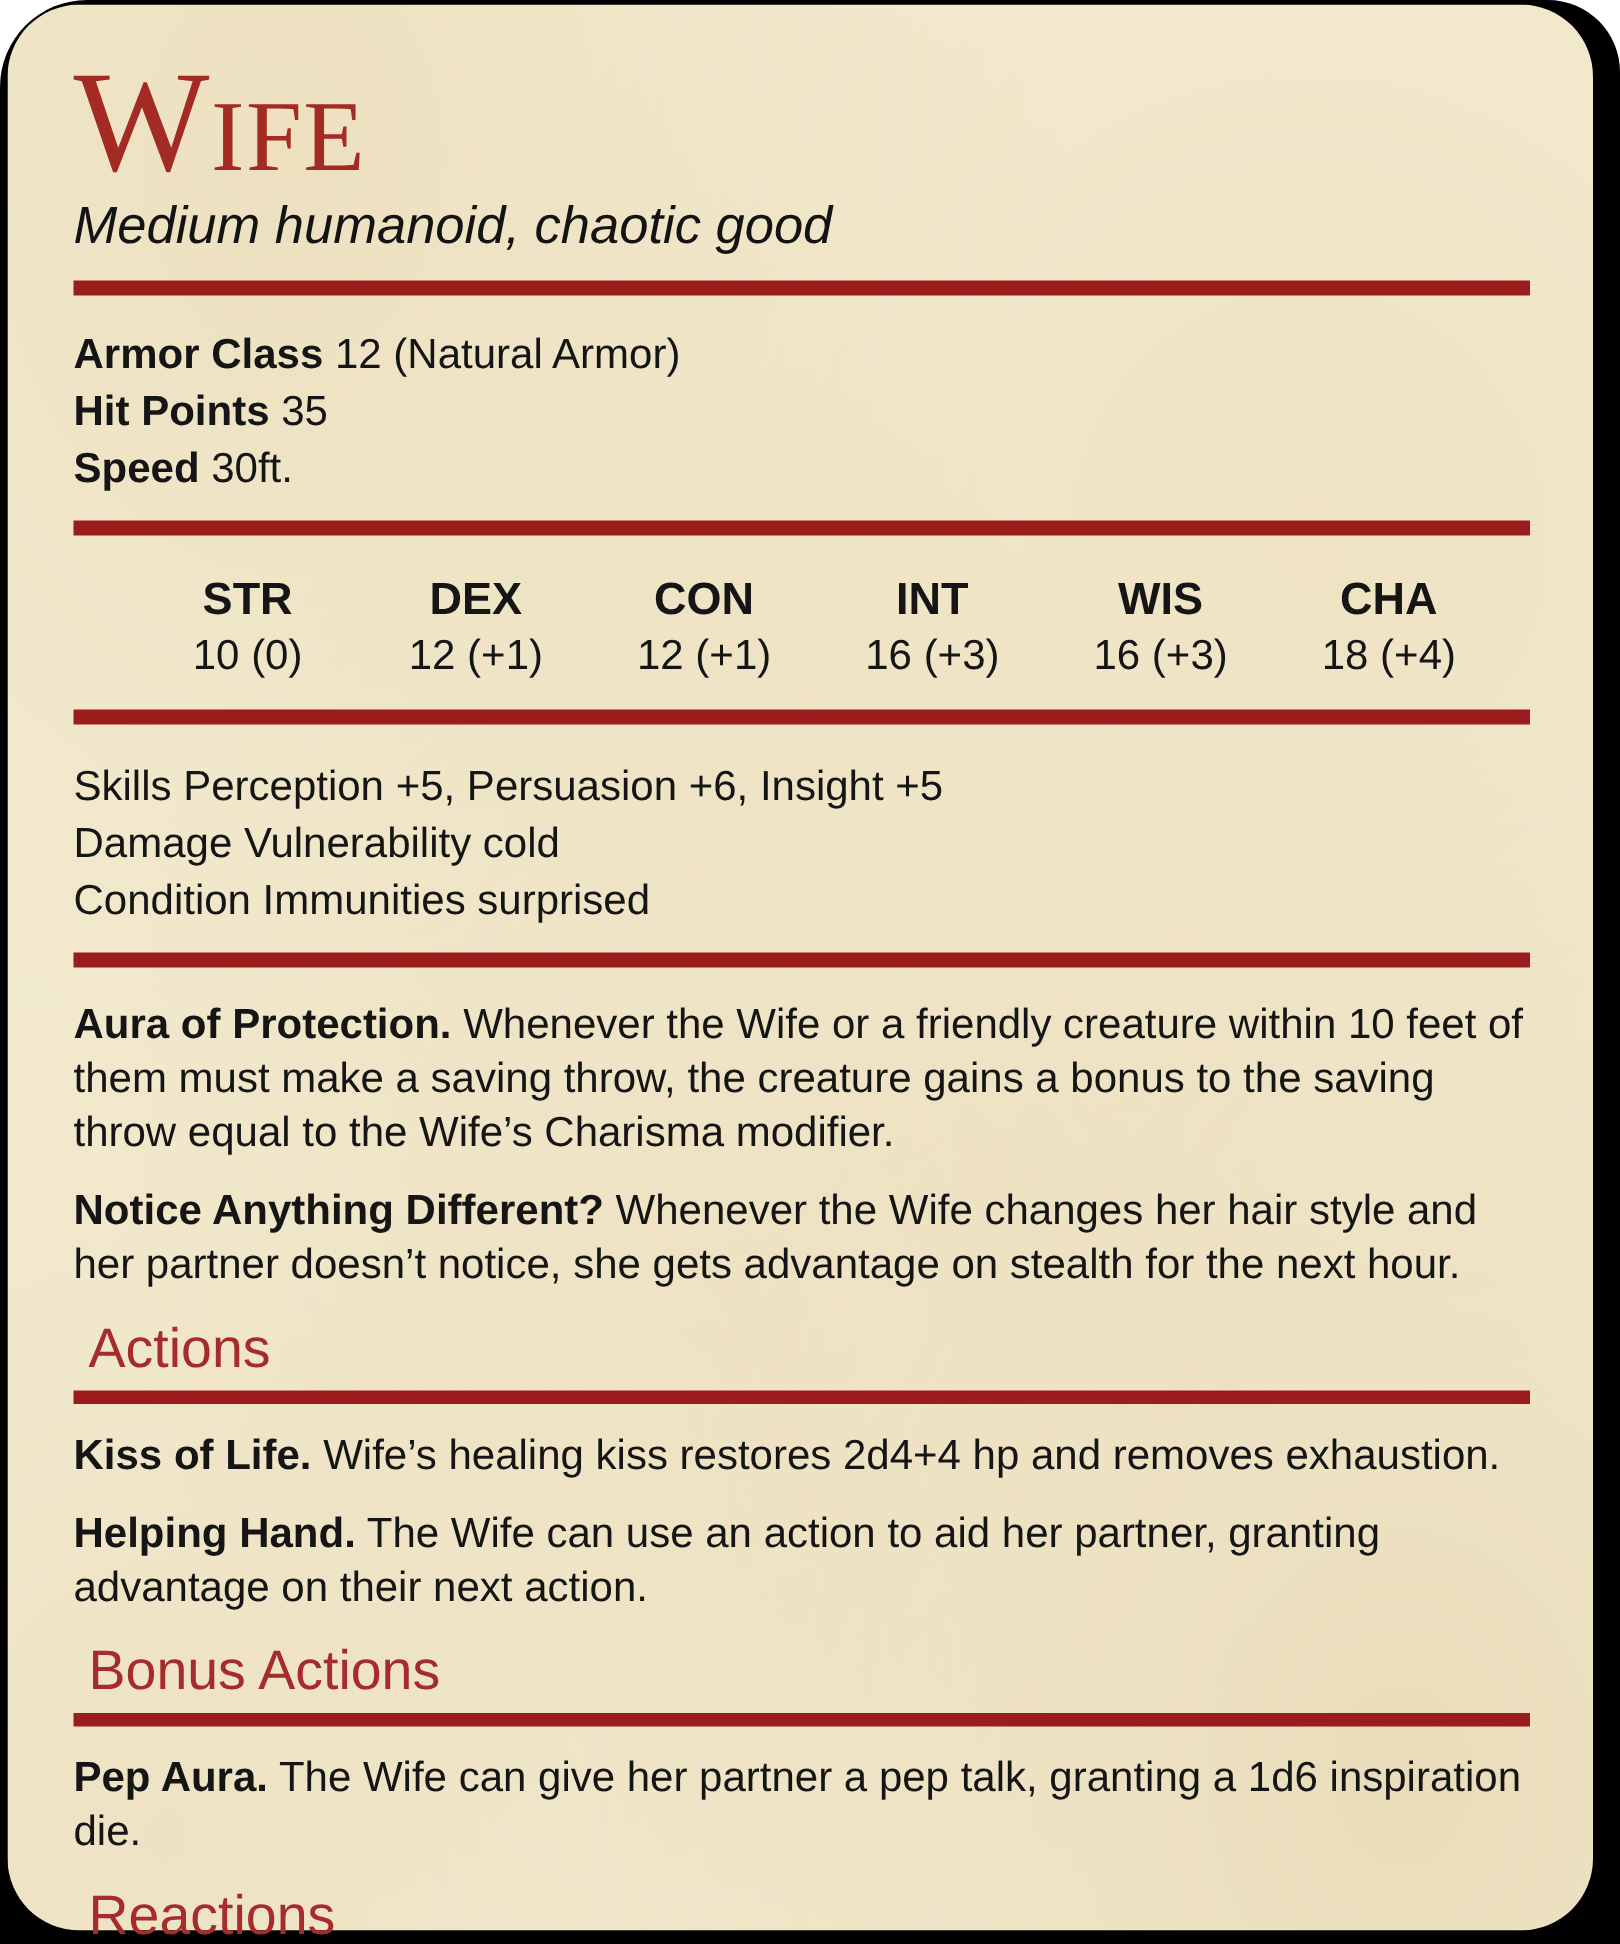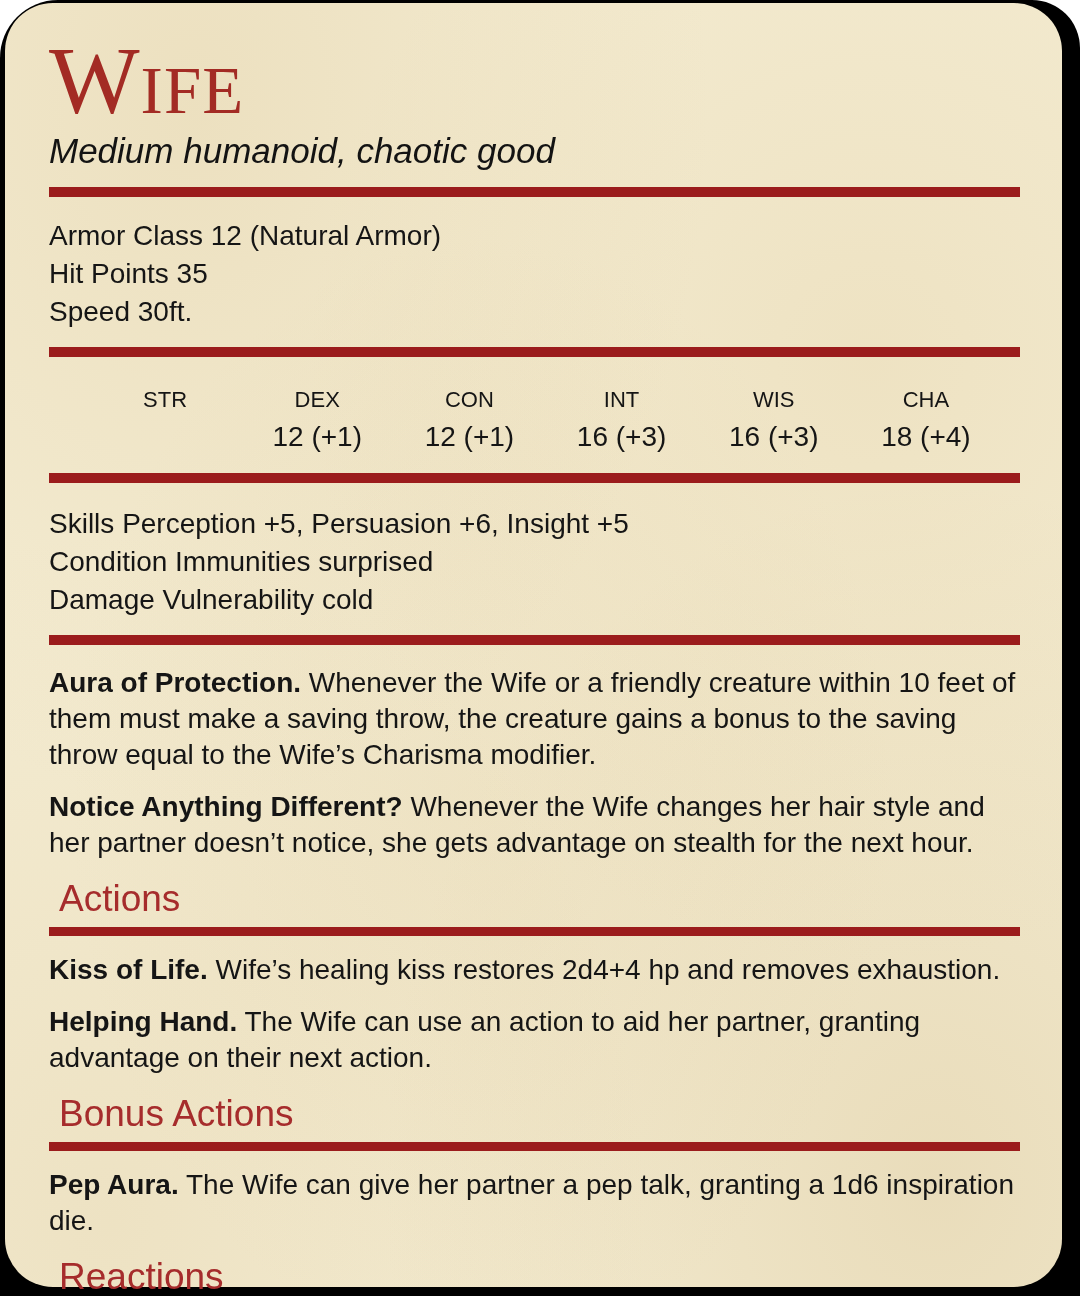--- a/index.html
+++ b/index.html
@@ -49,28 +49,28 @@
     color: #131313;
   }
   .rule {
     height: 10px;
     background: #9b1c1c;
     border: none;
     margin: 16px 0 0 0;
   }
   .attr-block { margin-top: 20px; }
   .attr-line { font-size: 28px; line-height: 38px; }
-  .attr-line b { font-weight: 400; }
+  .attr-line b { font-weight: 700; }
   .abilities {
     display: grid;
     grid-template-columns: repeat(6, 1fr);
     text-align: center;
     margin: 26px 18px 10px 40px;
   }
-  .ability-name  { font-weight: 400; font-size: 22px; line-height: 34px; }
+  .ability-name  { font-weight: 700; font-size: 30px; line-height: 34px; }
   .ability-score { font-size: 28px; line-height: 40px; }
   .details-block { margin-top: 22px; }
   .detail-line { font-size: 28px; line-height: 38px; }
   .detail-line b { font-weight: 400; }
   .para {
     font-size: 28px;
     line-height: 36px;
     margin: 16px 0 0 0;
   }
   .para b { font-weight: 700; }
@@ -114,20 +114,21 @@
       <b>Speed</b>
       <span>30ft.</span>
     </div>
   </div>
 
   <hr class="rule">
 
   <div class="abilities">
     <div>
       <div class="ability-name">STR</div>
+      <div class="ability-score">10 (0)</div>
     </div>
     <div>
       <div class="ability-name">DEX</div>
       <div class="ability-score">12 (+1)</div>
     </div>
     <div>
       <div class="ability-name">CON</div>
       <div class="ability-score">12 (+1)</div>
     </div>
     <div>
@@ -145,26 +146,26 @@
   </div>
 
   <hr class="rule">
 
   <div class="details-block">
     <div class="detail-line">
       <b>Skills</b>
       <span>Perception +5, Persuasion +6, Insight +5</span>
     </div>
     <div class="detail-line">
+      <b>Damage Vulnerability</b>
+      <span>cold</span>
+    </div>
+    <div class="detail-line">
       <b>Condition Immunities</b>
       <span>surprised</span>
-    </div>
-    <div class="detail-line">
-      <b>Damage Vulnerability</b>
-      <span>cold</span>
     </div>
   </div>
 
   <hr class="rule">
 
   <p class="para gap-sm">
     <b>Aura of Protection.</b>
     <span>Whenever the Wife or a friendly creature within 10 feet of them must make a saving throw, the creature gains a bonus to the saving throw equal to the Wife’s Charisma modifier.</span>
   </p>
   <p class="para">

